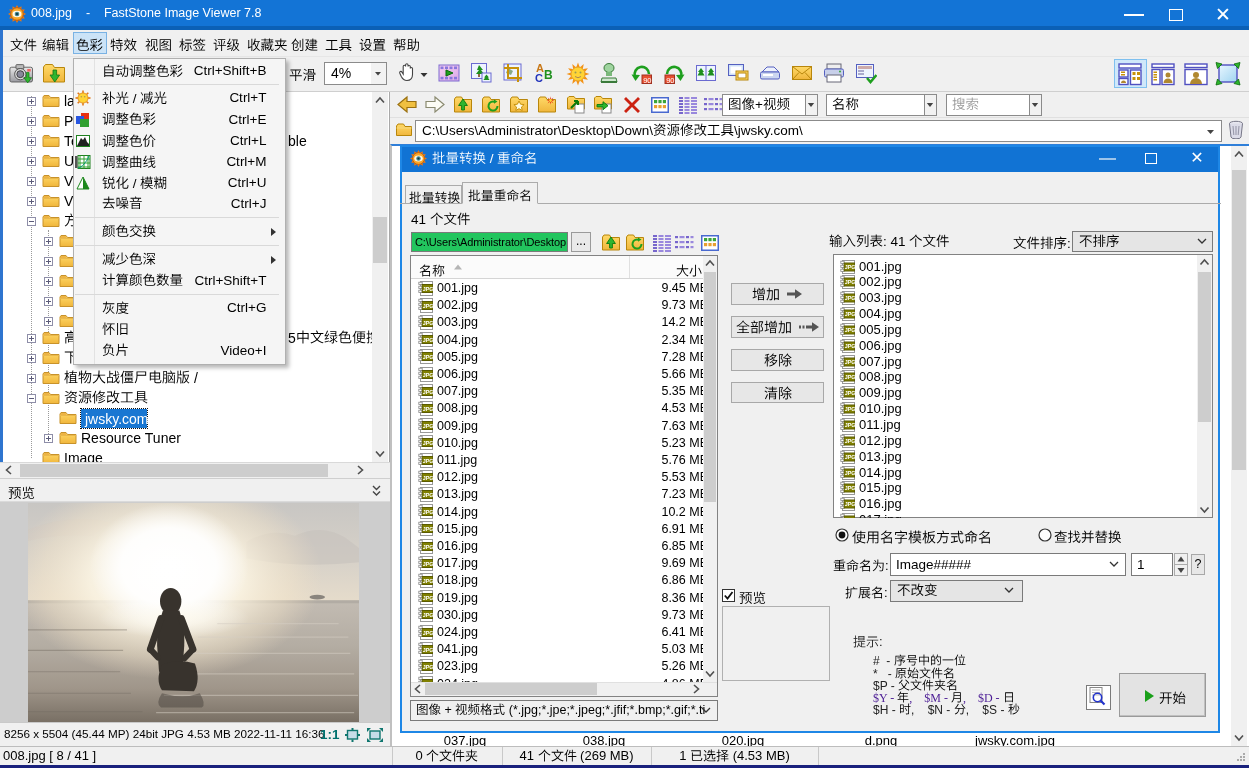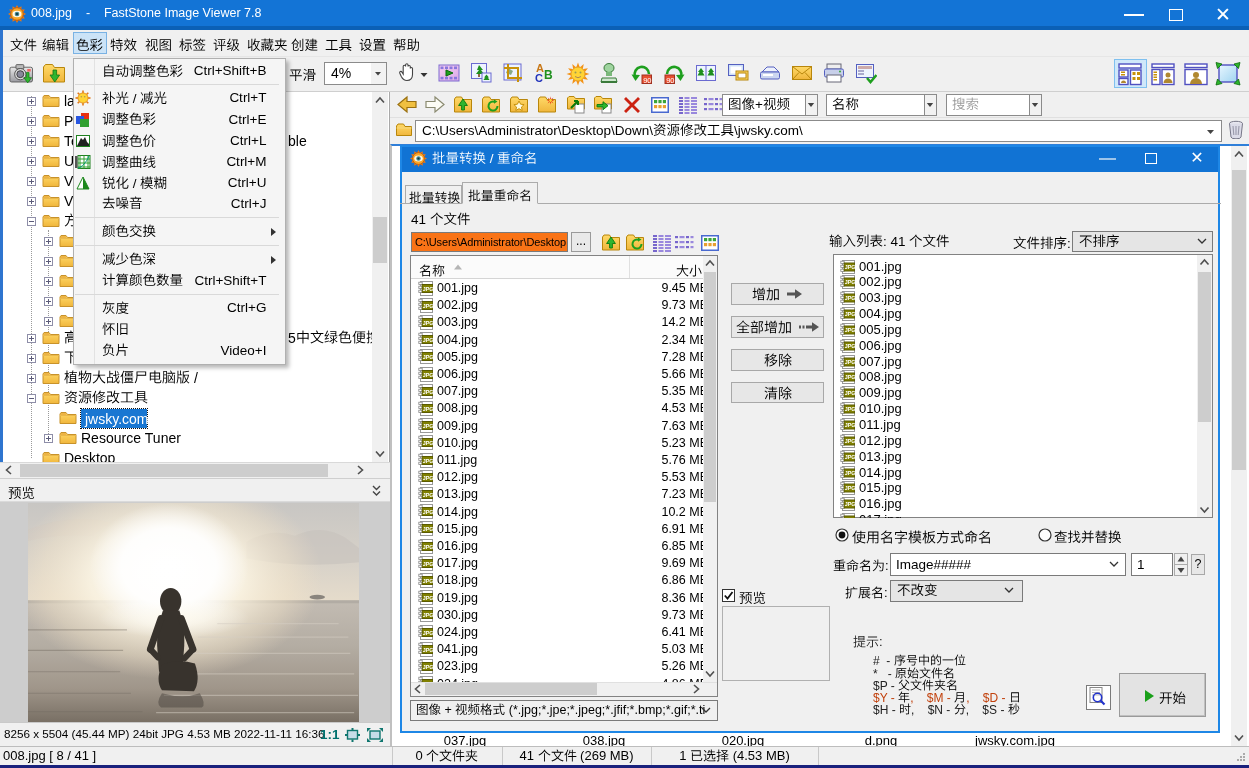--- a/index.html
+++ b/index.html
@@ -770,21 +770,21 @@
     </svg>
   </div>
 <div style="position:absolute;left:81px;top:429.5px;width:250px;height:17px;font-size:14px;line-height:17px;white-space:nowrap;overflow:hidden;">Resource&nbsp;Tuner</div>
 <div style="position:absolute;left:42px;top:450px;width:18px;height:15px;">
     <svg width="18" height="15" style="" viewBox="0 0 18 15">
       <path d="M1 13.5 V4 L2 2.5 H7 L8.5 4.5 H17 V13.5 Z" fill="url(#gold)" stroke="#c8922a"></path>
       <path d="M1 5.5 H17" stroke="#e9b94d"></path>
       <path d="M2.2 3.2 h4.3 l1.2 1.6 h-5.9z" fill="#e7a93c"></path>
     </svg>
   </div>
-<div style="position:absolute;left:64px;top:449.5px;width:250px;height:17px;font-size:14px;line-height:17px;white-space:nowrap;overflow:hidden;">Desktop</div>
+<div style="position:absolute;left:64px;top:449.5px;width:250px;height:17px;font-size:14px;line-height:17px;white-space:nowrap;overflow:hidden;">Image</div>
 <div style="position:absolute;left:288px;top:132.5px;width:30px;height:17px;font-size:14px;line-height:17px;">ble</div>
 <div style="position:absolute;left:288px;top:329.5px;width:100px;height:17px;font-size:14px;line-height:17px;white-space:nowrap;">5<svg class="k" style="width:84px;height:14px;" viewBox="0 -880 6000 1000" fill="#000">
       <use href="#u4e2d" x="0"></use>
       <use href="#u6587" x="1000"></use>
       <use href="#u7eff" x="2000"></use>
       <use href="#u8272" x="3000"></use>
       <use href="#u4fbf" x="4000"></use>
       <use href="#u643a" x="5000"></use>
     </svg></div>
 <div style="position:absolute;left:81px;top:409px;width:66px;height:19px;background:#1977d2;outline:1px dotted #111;"></div>
@@ -1190,21 +1190,21 @@
       <use href="#u91cf" x="1000"></use>
       <use href="#u91cd" x="2000"></use>
       <use href="#u547d" x="3000"></use>
       <use href="#u540d" x="4000"></use>
     </svg></div>
 <div style="position:absolute;left:411px;top:212px;width:100px;height:15px;font-size:13.5px;line-height:15px;">41 <svg class="k" style="width:40.5px;height:13.5px;" viewBox="0 -880 3000 1000" fill="#000">
       <use href="#u4e2a" x="0"></use>
       <use href="#u6587" x="1000"></use>
       <use href="#u4ef6" x="2000"></use>
     </svg></div>
-<div style="position:absolute;left:411px;top:232px;width:157px;height:20px;background:#f97316;border:1px solid #7a7a7a;font-size:11px;line-height:18px;padding-left:3px;white-space:nowrap;overflow:hidden;letter-spacing:-0.1px;">C:\Users\Administrator\Desktop</div>
+<div style="position:absolute;left:411px;top:232px;width:157px;height:20px;background:#22c55e;border:1px solid #7a7a7a;font-size:11px;line-height:18px;padding-left:3px;white-space:nowrap;overflow:hidden;letter-spacing:-0.1px;">C:\Users\Administrator\Desktop</div>
 <div style="position:absolute;left:571px;top:232px;width:20px;height:20px;background:#e9e9e9;border:1px solid #9a9a9a;font-size:12px;line-height:16px;text-align:center;">...</div>
 <div style="position:absolute;left:601px;top:233px;width:19px;height:18px;">
     <svg width="20" height="19" style="" viewBox="0 0 20 19">
       <path d="M1.5 17 V4 L3 2 H8.5 L10 4.5 H18.5 V17 Z" fill="url(#gold)" stroke="#b8860b"></path>
       <path d="M8.6 15 v-4.5 h-3 l4.4 -6.5 4.4 6.5 h-3 v4.5 z" fill="#2fb52f" stroke="#0a7a0a" stroke-width="0.9"></path>
     </svg>
   </div>
 <div style="position:absolute;left:625px;top:233px;width:19px;height:18px;">
     <svg width="20" height="19" style="" viewBox="0 0 20 19">
       <path d="M1.5 17 V4 L3 2 H8.5 L10 4.5 H18.5 V17 Z" fill="url(#gold)" stroke="#b8860b"></path>
@@ -1966,21 +1966,21 @@
       <use href="#u4ef6" x="3000"></use>
       <use href="#u540d" x="4000"></use>
     </svg></div>
 <div style="position:absolute;left:873px;top:679px;width:230px;height:14px;font-size:12px;line-height:14px;color:#222;white-space:nowrap;">$P - <svg class="k" style="width:60px;height:12px;" viewBox="0 -880 5000 1000" fill="#000">
       <use href="#u7236" x="0"></use>
       <use href="#u6587" x="1000"></use>
       <use href="#u4ef6" x="2000"></use>
       <use href="#u5939" x="3000"></use>
       <use href="#u540d" x="4000"></use>
     </svg></div>
-<div style="position:absolute;left:873px;top:691px;width:260px;height:14px;font-size:12px;line-height:14px;color:#c2410c;white-space:nowrap;">$Y - <svg class="k" style="width:12px;height:12px;" viewBox="0 -880 1000 1000" fill="#000">
+<div style="position:absolute;left:873px;top:691px;width:260px;height:14px;font-size:12px;line-height:14px;color:#4c1d95;white-space:nowrap;font-family:Liberation Serif, serif;">$Y - <svg class="k" style="width:12px;height:12px;" viewBox="0 -880 1000 1000" fill="#000">
       <use href="#u5e74" x="0"></use>
     </svg>,&nbsp;&nbsp;&nbsp;&nbsp;$M - <svg class="k" style="width:12px;height:12px;" viewBox="0 -880 1000 1000" fill="#000">
       <use href="#u6708" x="0"></use>
     </svg>,&nbsp;&nbsp;&nbsp;&nbsp;$D - <svg class="k" style="width:12px;height:12px;" viewBox="0 -880 1000 1000" fill="#000">
       <use href="#u65e5" x="0"></use>
     </svg></div>
 <div style="position:absolute;left:873px;top:703px;width:260px;height:14px;font-size:12px;line-height:14px;color:#222;white-space:nowrap;">$H - <svg class="k" style="width:12px;height:12px;" viewBox="0 -880 1000 1000" fill="#000">
       <use href="#u65f6" x="0"></use>
     </svg>,&nbsp;&nbsp;&nbsp;&nbsp;$N - <svg class="k" style="width:12px;height:12px;" viewBox="0 -880 1000 1000" fill="#000">
       <use href="#u5206" x="0"></use>

